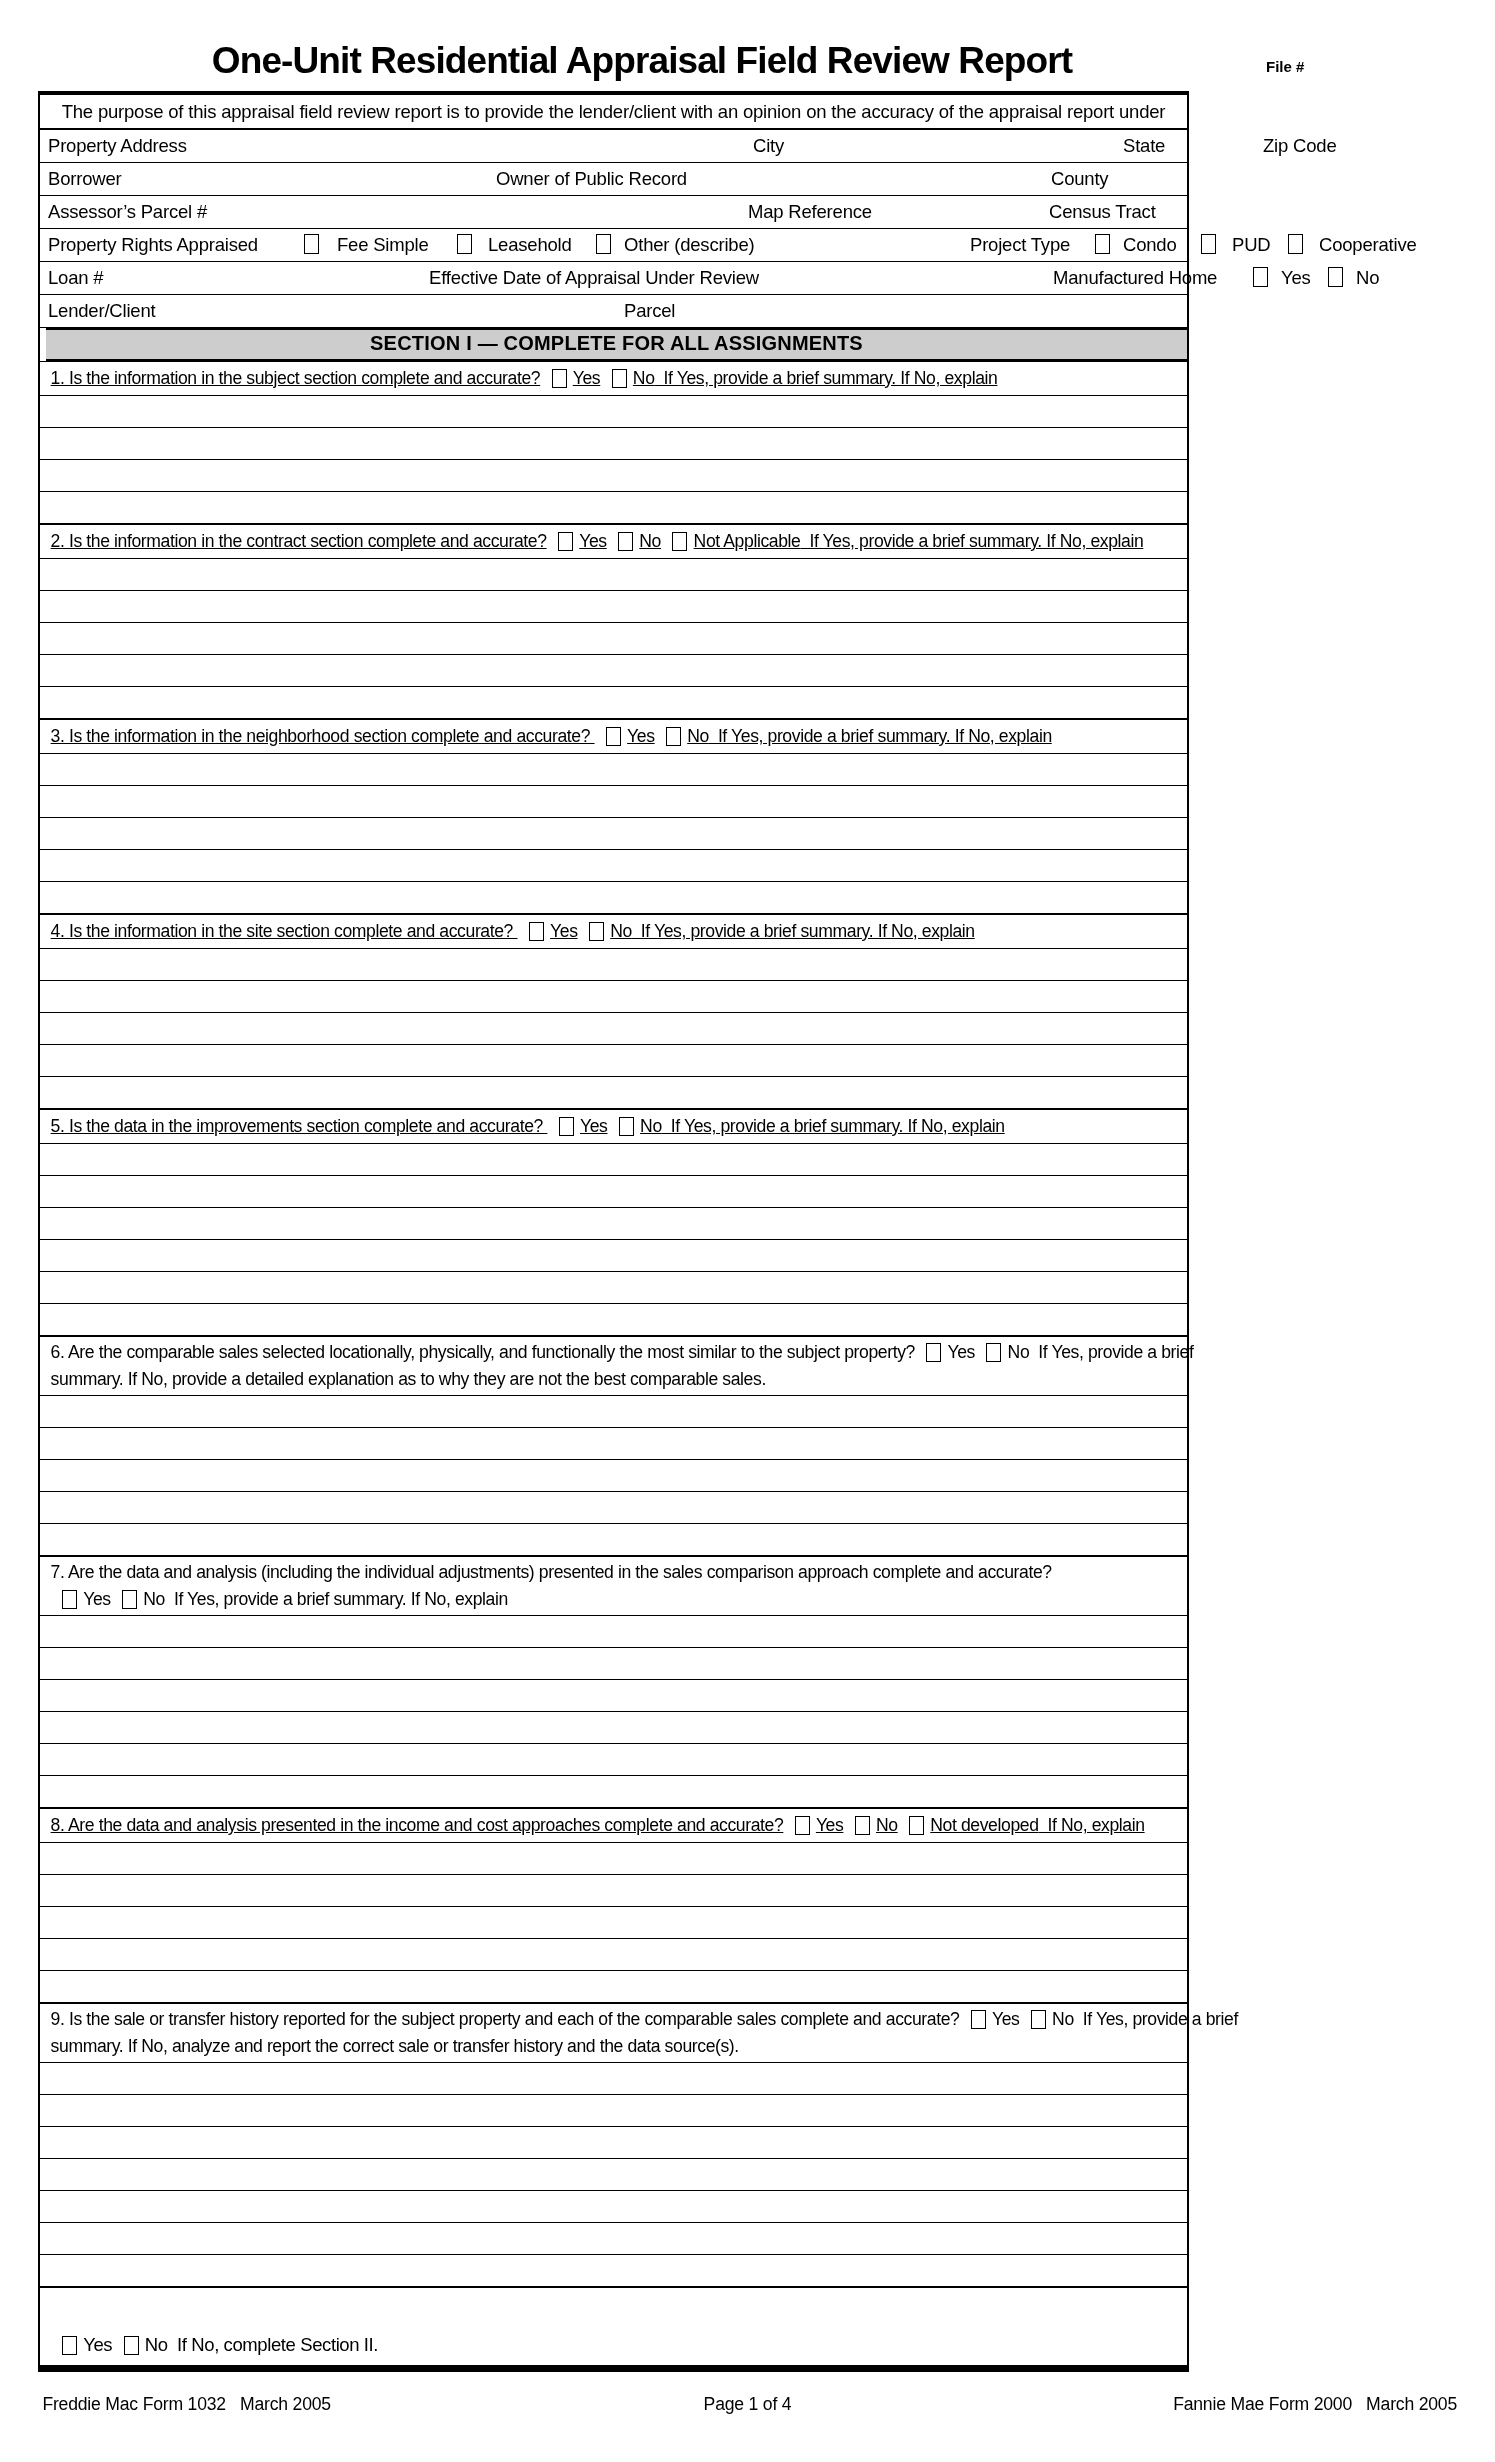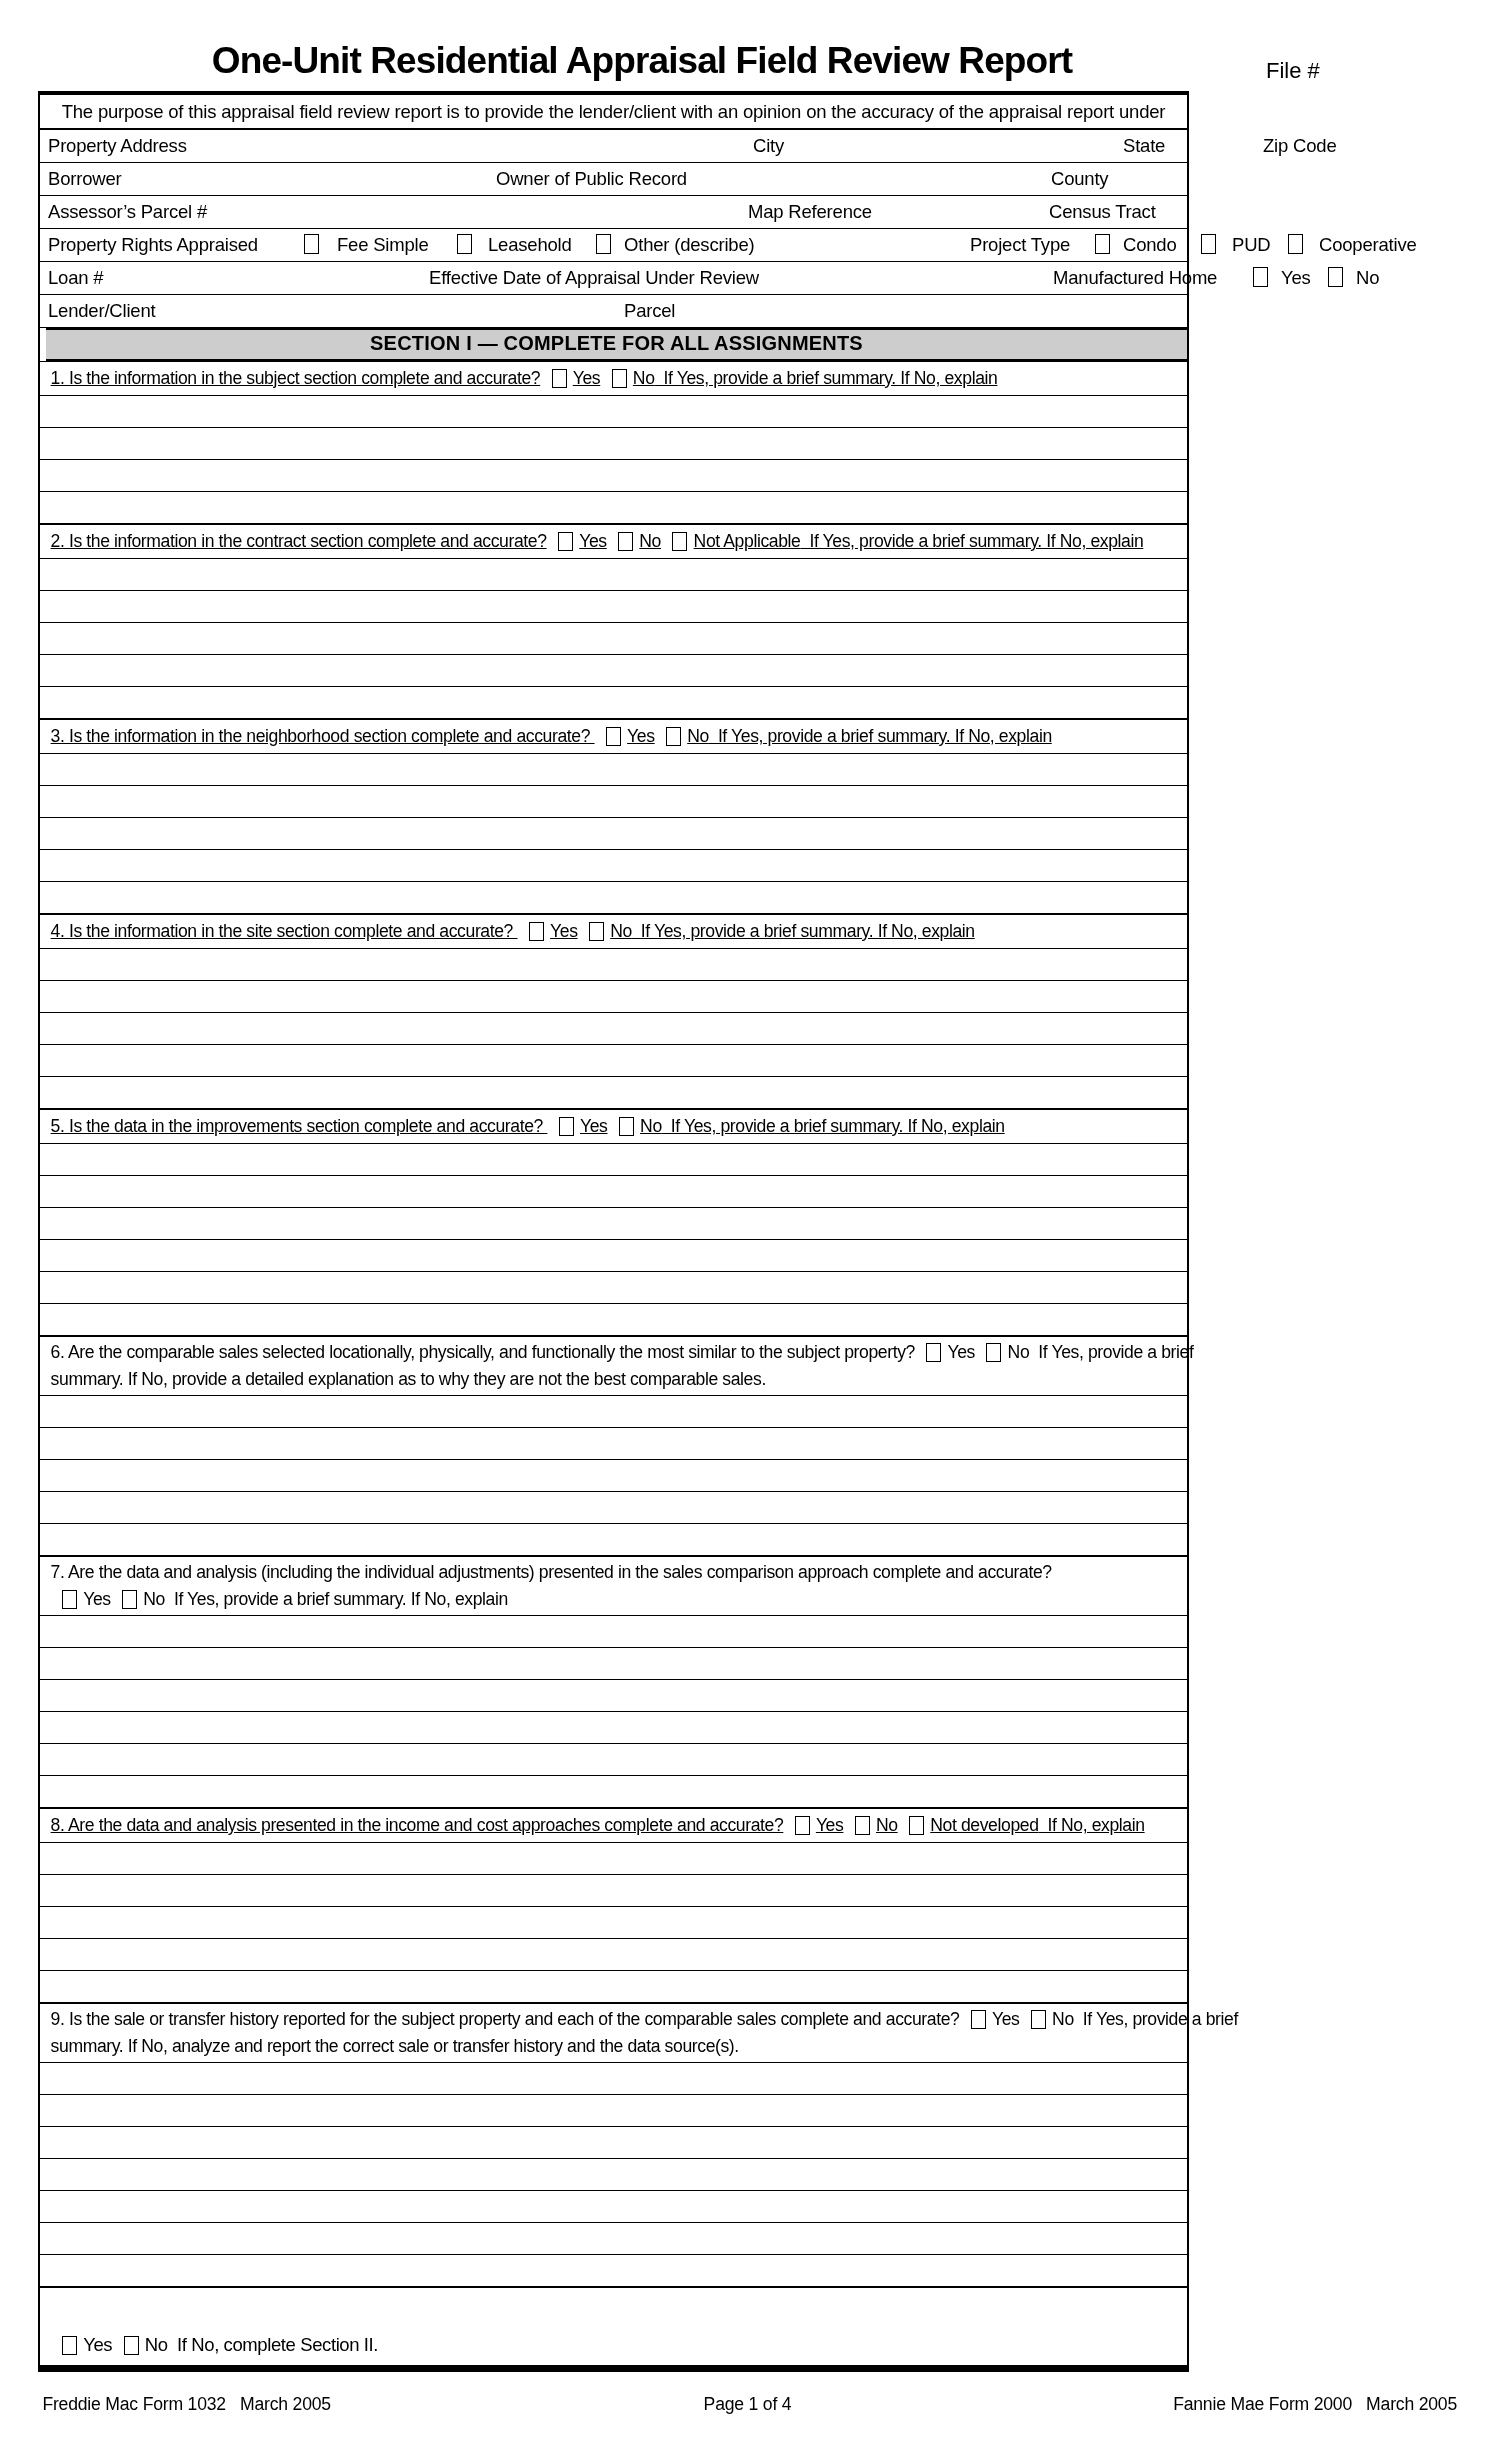--- a/index.html
+++ b/index.html
@@ -3,21 +3,21 @@
 <meta charset="utf-8">
 <style>
   html,body { margin:0; padding:0; background:#ffffff; }
   body { width:1495px; height:2462px; font-family:"Liberation Sans", sans-serif; color:#000; }
   .page { position:relative; width:1495px; height:2462px; background:#fff; overflow:hidden; }
 
   .title {
     position:absolute; top:40px; left:0; width:1284px; text-align:center;
     font-size:37px; font-weight:bold; letter-spacing:-0.9px; white-space:nowrap;
   }
-  .file-label { position:absolute; top:58px; left:1266px; font-size:22px; font-weight:normal; }
+  .file-label { position:absolute; top:58px; left:1266px; font-size:15px; font-weight:bold; }
 
   .form-box {
     position:absolute; left:38px; top:91px; width:1151px; box-sizing:border-box;
     border:2.6px solid #000; border-top-width:4.4px; border-bottom-width:6.2px;
     background:#fff;
   }
   .row { position:relative; box-sizing:border-box; border-bottom:1.8px solid #000; background:#fff; }
   .purpose {
     height:35px; border-bottom-width:2.6px; text-align:center;
     font-size:18.5px; line-height:33px; letter-spacing:-0.2px;

